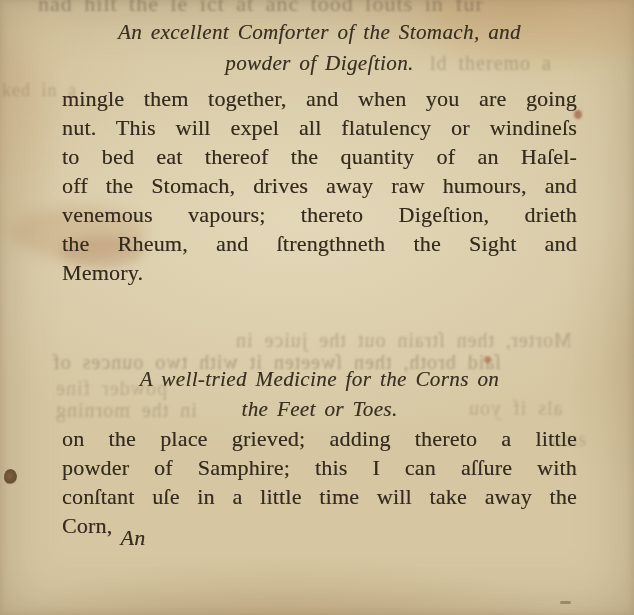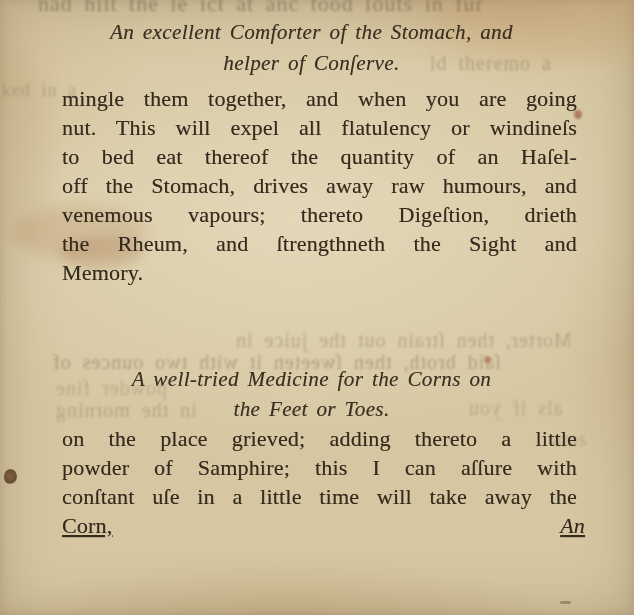--- a/index.html
+++ b/index.html
@@ -12,41 +12,41 @@
       radial-gradient(ellipse 92% 52% at 47% 36%, rgba(238,229,203,.55), rgba(238,229,203,0) 72%),
       radial-gradient(ellipse 45% 16% at 82% 1%, rgba(198,160,110,.38), rgba(198,160,110,0) 72%),
       radial-gradient(ellipse 28% 22% at 2% 14%, rgba(206,182,142,.42), rgba(206,182,142,0) 75%),
       radial-gradient(ellipse 62% 16% at 45% 102%, rgba(176,146,98,.34), rgba(176,146,98,0) 72%),
       radial-gradient(ellipse 22% 32% at 101% 58%, rgba(192,167,122,.28), rgba(192,167,122,0) 70%);
     box-shadow: inset 0 0 55px rgba(118,92,58,.34), inset 0 0 9px rgba(118,92,58,.22);
     font-family:"Liberation Serif","DejaVu Serif",serif;
   }
   
   .heading{
-    position:absolute;left:54px;width:515px;
+    position:absolute;left:62px;width:515px;
     text-align:center;font-style:italic;
     font-size:21px;line-height:31px;
     color:#3a3022;letter-spacing:.4px;word-spacing:3px;
     text-shadow:.3px .4px .5px rgba(52,42,28,.45);
   }
   .h1{top:17px}
   .h2{top:364px;line-height:30px}
   .para{
     position:absolute;left:62px;width:515px;
     font-size:22px;line-height:29px;color:#342b1e;
     letter-spacing:.2px;
     text-shadow:.3px .4px .5px rgba(52,42,28,.45);
   }
   .p1{top:84px}
   .p2{top:424px}
   .line{height:29px;text-align:justify;text-align-last:justify;-moz-text-align-last:justify;}
   .indent{text-indent:16px}
   .noj{text-align:left;text-align-last:left;-moz-text-align-last:left;}
-  .lastrow{display:flex;justify-content:space-between;height:29px;text-decoration:underline;}
-  .catch{font-style:italic;transform:translateX(8px);}
+  .lastrow{display:flex;height:29px;}
+  .catch{font-style:italic;transform:translateX(8px);margin-top:12px;}
   
   .ghost{
     position:absolute;white-space:nowrap;pointer-events:none;
     font-size:20px;color:rgba(128,111,84,.5);
     filter:blur(1.3px);letter-spacing:1px;word-spacing:5px;
   }
   .mir{transform:scaleX(-1);}
   .g0{left:38px;top:-9px;font-size:22px;color:rgba(112,98,74,.58);}
   .g1{left:430px;top:52px;color:rgba(132,115,88,.45);}
   .g2{left:2px;top:80px;font-size:18px;color:rgba(132,115,88,.38);}
@@ -97,21 +97,21 @@
   <div class="ghost g2">ked in a</div>
   <div class="ghost g3 mir">Morter, then ſtrain out the juice in</div>
   <div class="ghost g4 mir">ſaid broth, then ſweeten it with two ounces of</div>
   <div class="ghost g5 mir">powder fine</div>
   <div class="ghost g6 mir">in the morning</div>
   <div class="ghost g7 mir">als if you</div>
   <div class="ghost g8">ams</div>
 
   <div class="heading h1">
     <div>An excellent Comforter of the Stomach, and</div>
-    <div>helper of Conſerve.</div>
+    <div>powder of Digeſtion.</div>
   </div>
   <div class="para p1">
     <div class="line">mingle them together, and when you are going</div>
     <div class="line">nut. This will expel all flatulency or windineſs</div>
     <div class="line">to bed eat thereof the quantity of an Haſel-</div>
     <div class="line">off the Stomach, drives away raw humours, and</div>
     <div class="line">venemous vapours; thereto Digeſtion, drieth</div>
     <div class="line">the Rheum, and ſtrengthneth the Sight and</div>
     <div class="line noj">Memory.</div>
   </div>

